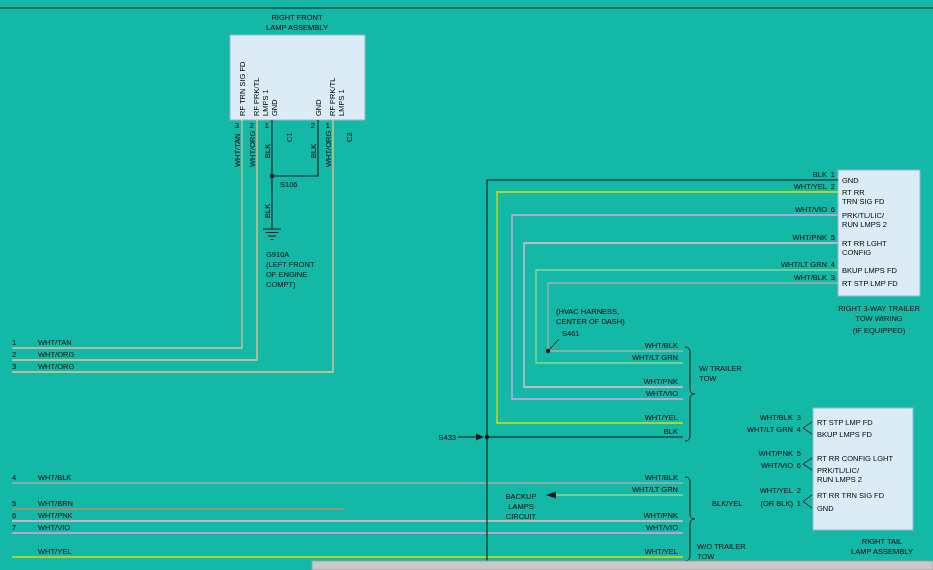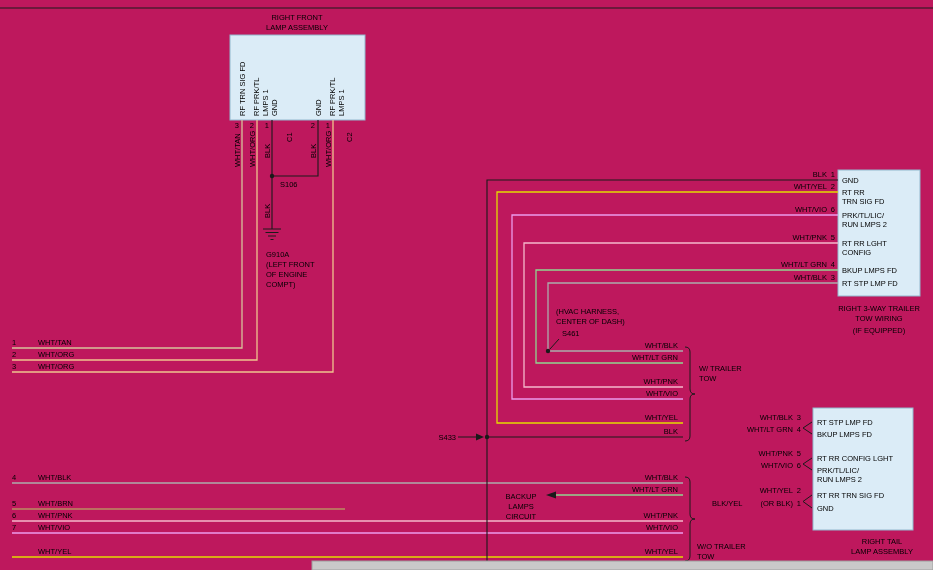--- a/index.html
+++ b/index.html
@@ -1,16 +1,16 @@
 <!DOCTYPE html>
 <html><head>
 <meta charset="utf-8">
 <style>
   html,body{margin:0;padding:0;background:#ffffff;}
-  #canvas{position:relative;width:933px;height:570px;background:#be185d;overflow:hidden;}
+  #canvas{position:relative;width:933px;height:570px;background:#14b8a6;overflow:hidden;}
   #canvas svg{position:absolute;left:0;top:0;}
   text{font-family:"Liberation Sans","DejaVu Sans",sans-serif;font-size:7.5px;fill:#000000;}
   .te{text-anchor:end;}
   .tm{text-anchor:middle;}
   .w{fill:none;stroke-width:1.3;}
   .wb{fill:none;stroke-width:1.1;}
   .sym{fill:none;stroke:#1a1a1a;stroke-width:1;}
   .box{stroke-width:1;}
 </style>
 </head>

